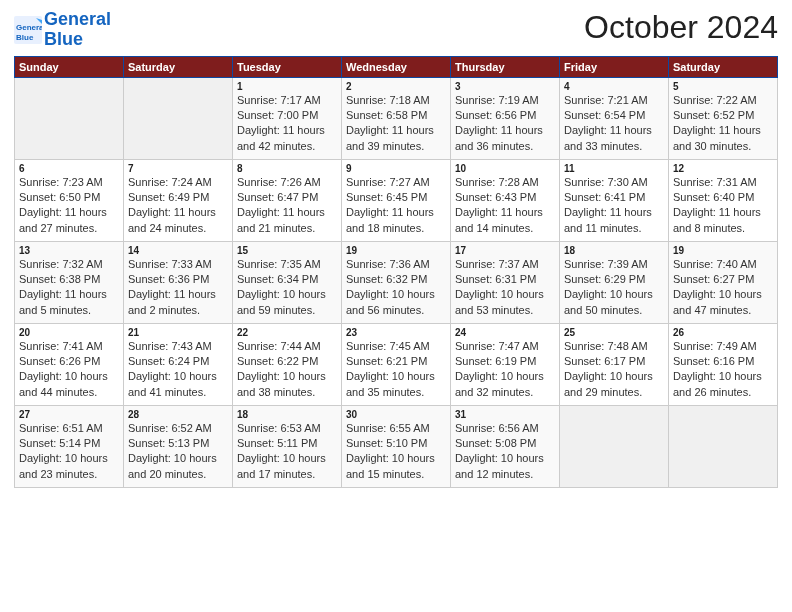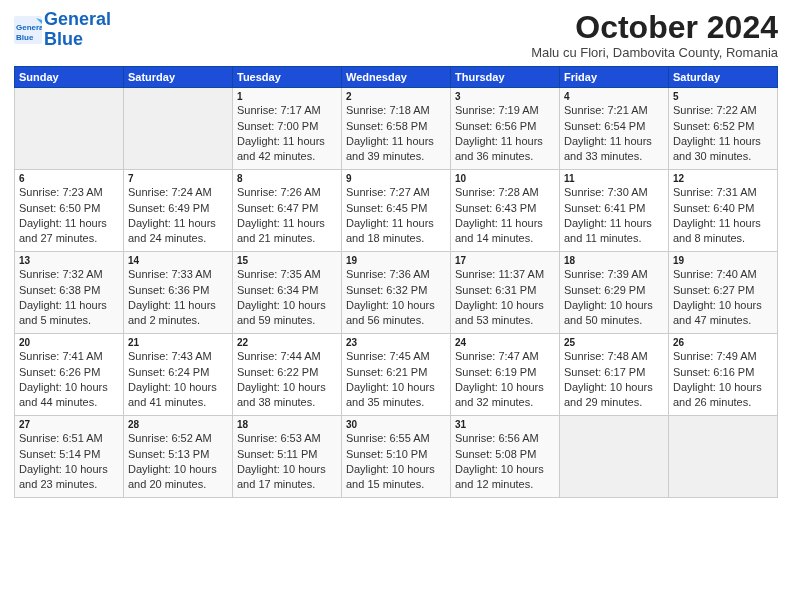--- a/index.html
+++ b/index.html
@@ -35,35 +35,35 @@
     .logo-icon {
       width: 28px;
       height: 28px;
       margin-right: 2px;
     }
     .title-block {
       text-align: right;
     }
     .month-title {
       font-size: 32px;
-      font-weight: bold;
+      font-weight: normal;
       color: #222;
       line-height: 1.1;
     }
     .location {
       font-size: 13px;
       color: #444;
     }
     table {
       width: 100%;
       border-collapse: collapse;
       table-layout: fixed;
     }
     thead th {
-      background: #1d4ed8;
+      background: #7f1d1d;
       color: #fff;
       font-size: 11px;
       font-weight: bold;
       padding: 4px 4px;
       text-align: left;
       border: 1px solid #0d47a1;
     }
     tbody td {
       border: 1px solid #ccc;
       vertical-align: top;
@@ -104,21 +104,20 @@
         <polygon points="20,4 28,12 24,8" fill="#1565c0"></polygon>
         <polygon points="22,2 28,8 28,4" fill="#42a5f5"></polygon>
       </svg>
       <div>
         <div class="logo-text"><span class="blue">General</span></div>
         <div class="logo-text"><span class="blue">Blue</span></div>
       </div>
     </div>
     <div class="title-block">
       <div class="month-title">October 2024</div>
-      <div class="location">Malu cu Flori, Dambovita County, Romania</div>
     </div>
   </div>
 
   <table>
     <thead>
       <tr>
         <th>Sunday</th>
         <th>Saturday</th>
         <th>Tuesday</th>
         <th>Wednesday</th>
@@ -242,21 +241,21 @@
           </td>
           <td>
             <span class="day-num">19</span>
             <div class="day-detail">Sunrise: 7:36 AM
 Sunset: 6:32 PM
 Daylight: 10 hours
 and 56 minutes.</div>
           </td>
           <td>
             <span class="day-num">17</span>
-            <div class="day-detail">Sunrise: 11:37 AM
+            <div class="day-detail">Sunrise: 7:37 AM
 Sunset: 6:31 PM
 Daylight: 10 hours
 and 53 minutes.</div>
           </td>
           <td>
             <span class="day-num">18</span>
             <div class="day-detail">Sunrise: 7:39 AM
 Sunset: 6:29 PM
 Daylight: 10 hours
 and 50 minutes.</div>

